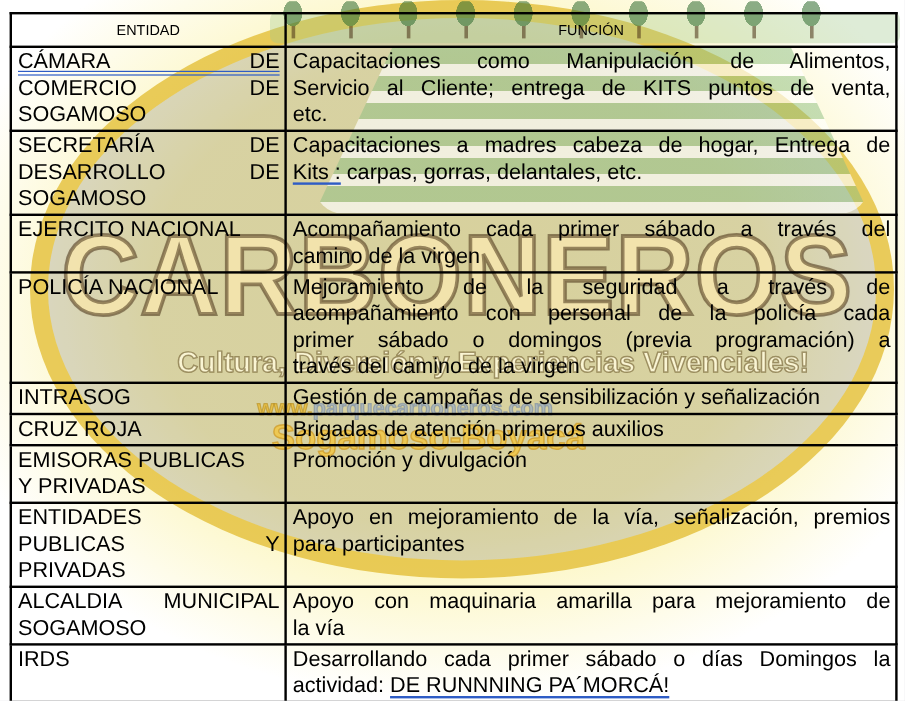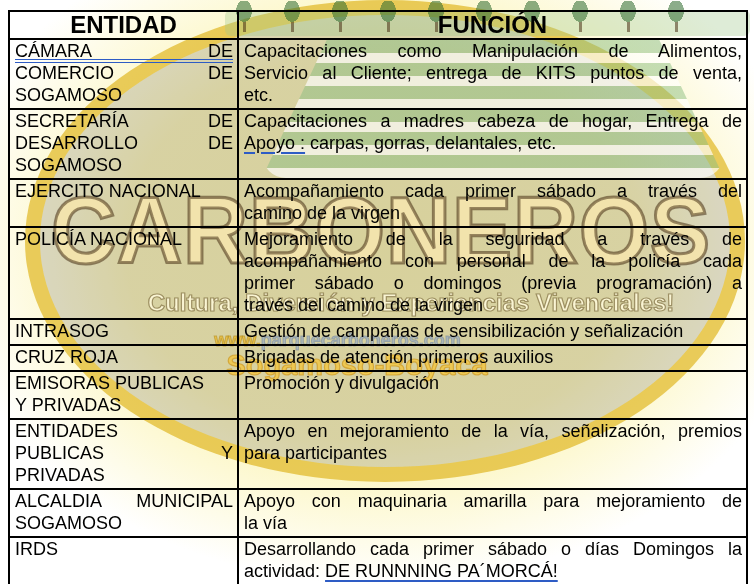--- a/index.html
+++ b/index.html
@@ -85,21 +85,21 @@
   table.doc-table {
     position:absolute; left:8px; top:10px; width:738px; z-index:1;
     border-collapse:collapse; table-layout:fixed;
   }
   col.c1 { width:229px; } col.c2 { width:509px; }
   .doc-table th, .doc-table td {
     border:2px solid #000; vertical-align:top; color:#000;
     padding:0 4px 2px 5px; background:transparent;
   }
   .doc-table th {
-    font-size:24px; line-height:22px; font-weight:bold;
+    font-size:12px; line-height:22px; font-weight:normal;
     text-align:center; padding:2px 0;
   }
   .doc-table td { font-size:18px; line-height:22px; }
   .ln { min-height:22px; }
   .ln.just { text-align:justify; text-align-last:justify; }
   .u-single {
     text-decoration:underline; text-decoration-color:#2E5CC5;
     text-decoration-thickness:1.5px; text-underline-offset:3px;
   }
   .u-double {
@@ -160,21 +160,21 @@
           </td>
         </tr>
         <tr>
           <td>
             <div class="ln just"><span>SECRETARÍA DE</span></div>
             <div class="ln just"><span>DESARROLLO DE</span></div>
             <div class="ln"><span>SOGAMOSO</span></div>
           </td>
           <td>
             <div class="ln just"><span>Capacitaciones a madres cabeza de hogar, Entrega de</span></div>
-            <div class="ln"><span class="u-single">Apoyo :</span><span> carpas, gorras, delantales, etc.</span></div>
+            <div class="ln"><span class="u-single">Kits :</span><span> carpas, gorras, delantales, etc.</span></div>
           </td>
         </tr>
         <tr>
           <td>
             <div class="ln"><span>EJERCITO NACIONAL</span></div>
           </td>
           <td>
             <div class="ln just"><span>Acompañamiento cada primer sábado a través del</span></div>
             <div class="ln"><span>camino de la virgen</span></div>
           </td>

